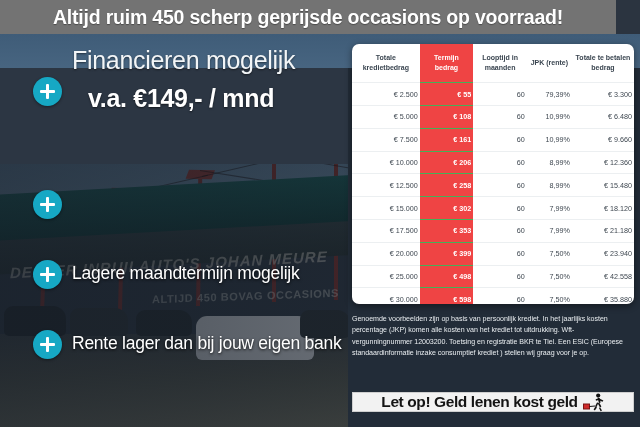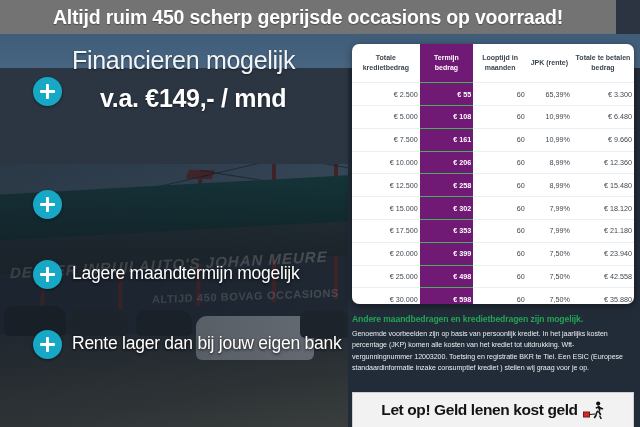--- a/index.html
+++ b/index.html
@@ -85,21 +85,21 @@
     position:absolute; left:348px; top:34px; width:292px; height:393px;
     background:#222c38;
   }
   .h1 {
     position:absolute; left:72px; top:46px;
     color:#f2f5f7; font-size:25px; font-weight:normal;
     letter-spacing:-.3px; white-space:nowrap;
     text-shadow:0 1px 2px rgba(0,0,0,.5);
   }
   .h2 {
-    position:absolute; left:100px; top:84px;
+    position:absolute; left:88px; top:84px;
     color:#ffffff; font-size:25px; font-weight:bold;
     letter-spacing:-.3px; white-space:nowrap;
     text-shadow:0 1px 2px rgba(0,0,0,.55);
   }
 
   .plus {
     position:absolute; width:29px; height:29px; border-radius:50%;
     background:#16a8c4; box-shadow:0 1px 3px rgba(0,0,0,.45);
   }
   .plus::before, .plus::after {
@@ -125,41 +125,41 @@
   thead th {
     font-size:7px; font-weight:bold; color:#3a4550;
     padding:9px 2px 9px; line-height:1.45; text-align:center;
     vertical-align:middle;
   }
   tbody td {
     font-size:7.2px; color:#3e4750; text-align:right;
     padding:6.4px 2px; border-top:1px solid #eceff1;
     white-space:nowrap;
   }
-  .col-termijn { background:#701a75; color:#ffffff !important; font-weight:bold; }
+  .col-termijn { background:#ef4444; color:#ffffff !important; font-weight:bold; }
   thead th.col-termijn { color:#ffffff; }
   tbody tr td.col-termijn { border-top:1px solid #45b058; }
   .c0 { width:24%; } .c1 { width:19%; } .c2 { width:19%; }
   .c3 { width:16%; } .c4 { width:22%; }
 
   
   .disclaim {
     position:absolute; left:352px; top:314px; width:282px;
   }
   .dis-title {
     color:#23a455; font-size:8.6px; font-weight:bold;
     letter-spacing:-.1px; margin-bottom:5px;
   }
   .dis-body {
     color:#e9edf0; font-size:7.1px; line-height:1.62;
     letter-spacing:-.05px;
   }
 
   .warn {
-    position:absolute; left:352px; top:392px; width:282px; height:36px;
+    position:absolute; left:352px; top:392px; width:282px; height:20px;
     background:#f2f2f2; border:1px solid #cfcfcf;
     display:flex; align-items:center; justify-content:center; gap:5px;
   }
   .warn-text {
     color:#141414; font-size:15.5px; font-weight:bold; letter-spacing:-.4px;
   }
   .warn-icon { position:relative; width:22px; height:19px; }
 </style>
 </head>
 <body>
@@ -226,21 +226,21 @@
           <th class="c2">Looptijd in maanden</th>
           <th class="c3">JPK (rente)</th>
           <th class="c4">Totale te betalen bedrag</th>
         </tr>
       </thead>
       <tbody id="table-body">
           <tr>
             <td class="c0">€ 2.500</td>
             <td class="c1 col-termijn">€ 55</td>
             <td class="c2">60</td>
-            <td class="c3">65,39%</td>
+            <td class="c3">79,39%</td>
             <td class="c4">€ 3.300</td>
           </tr>
           <tr>
             <td class="c0">€ 5.000</td>
             <td class="c1 col-termijn">€ 108</td>
             <td class="c2">60</td>
             <td class="c3">10,99%</td>
             <td class="c4">€ 6.480</td>
           </tr>
           <tr>
@@ -297,21 +297,20 @@
             <td class="c1 col-termijn">€ 598</td>
             <td class="c2">60</td>
             <td class="c3">7,50%</td>
             <td class="c4">€ 35.880</td>
           </tr>
         </tbody>
     </table>
   </div>
 
   <div class="disclaim">
-    <div class="dis-title">Andere maandbedragen en kredietbedragen zijn mogelijk.</div>
     <div class="dis-body">Genoemde voorbeelden zijn op basis van persoonlijk krediet. In het jaarlijks kosten percentage (JKP) komen alle kosten van het krediet tot uitdrukking. Wft-vergunningnummer 12003200. Toetsing en registratie BKR te Tiel. Een ESIC (Europese standaardinformatie inzake consumptief krediet ) stellen wij graag voor je op.</div>
   </div>
 
   <div class="warn">
     <span class="warn-text">Let op! Geld lenen kost geld</span>
     <span class="warn-icon">
       <svg width="22" height="19" viewBox="0 0 22 19">
         <rect x="0.5" y="11" width="6" height="5" fill="#cf2a2a" stroke="#7a1414" stroke-width="1"></rect>
         <line x1="6.5" y1="13.5" x2="12" y2="13" stroke="#111" stroke-width="1"></line>
         <circle cx="15.2" cy="2.6" r="2.1" fill="#111"></circle>

